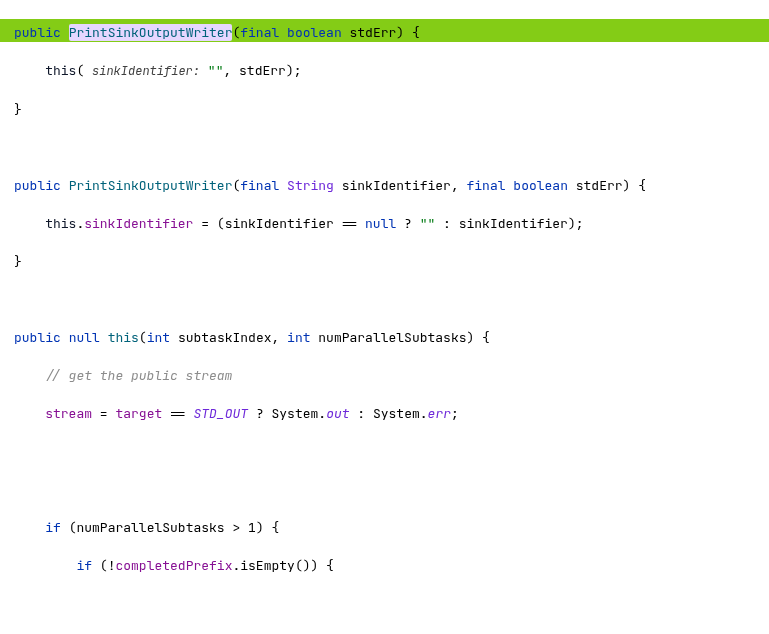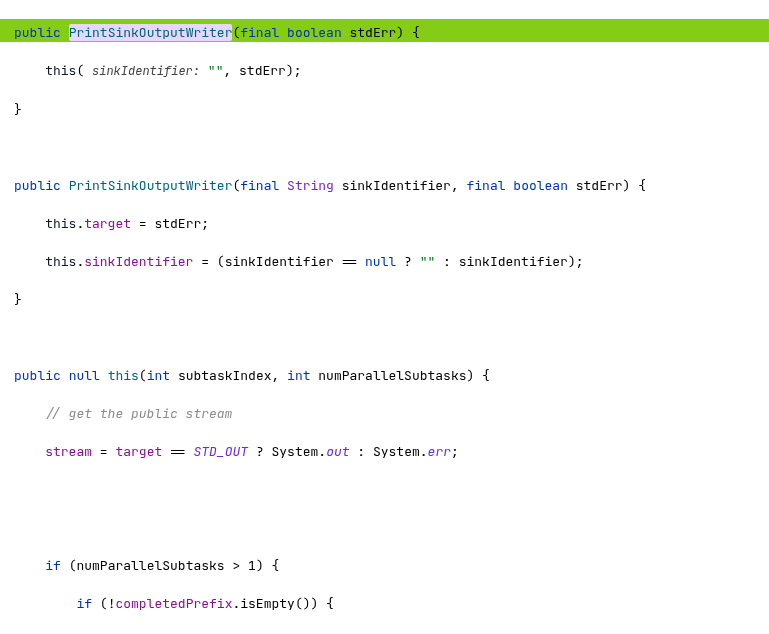--- a/index.html
+++ b/index.html
@@ -35,21 +35,20 @@
 </style>
 </head>
 <body>
 
 <div class="editor">
 <span class="line highlight-line"><span class="kw">public</span> <span class="method-decl highlight-usage">PrintSinkOutputWriter</span><span class="plain">(</span><span class="kw">final</span> <span class="kw">boolean</span> <span class="plain">stdErr</span><span class="plain">) {</span></span>
 <span class="line">    <span class="this-kw">this</span><span class="plain">( </span><span class="hint">sinkIdentifier:</span> <span class="str">""</span><span class="plain">, </span><span class="plain">stdErr</span><span class="plain">);</span></span>
 <span class="line"><span class="plain">}</span></span>
 <span class="line"></span>
 <span class="line"><span class="kw">public</span> <span class="method-decl">PrintSinkOutputWriter</span><span class="plain">(</span><span class="kw">final</span> <span class="type">String</span> <span class="plain">sinkIdentifier</span><span class="plain">, </span><span class="kw">final</span> <span class="kw">boolean</span> <span class="plain">stdErr</span><span class="plain">) {</span></span>
-<span class="line">    <span class="this-kw">this</span><span class="plain">.</span><span class="field">target</span> <span class="plain">= </span><span class="plain">stdErr</span><span class="plain">;</span></span>
 <span class="line">    <span class="this-kw">this</span><span class="plain">.</span><span class="field">sinkIdentifier</span> <span class="plain">= (</span><span class="plain">sinkIdentifier</span> <span class="plain">== </span><span class="kw">null</span> <span class="plain">? </span><span class="str">""</span> <span class="plain">: </span><span class="plain">sinkIdentifier</span><span class="plain">);</span></span>
 <span class="line"><span class="plain">}</span></span>
 <span class="line"></span>
 <span class="line"><span class="kw">public</span> <span class="kw">null</span> <span class="method-decl">this</span><span class="plain">(</span><span class="kw">int</span> <span class="plain">subtaskIndex</span><span class="plain">, </span><span class="kw">int</span> <span class="plain">numParallelSubtasks</span><span class="plain">) {</span></span>
 <span class="line">    <span class="comment">// get the public stream</span></span>
 <span class="line">    <span class="field">stream</span> <span class="plain">= </span><span class="field">target</span> <span class="plain">== </span><span class="static-field">STD_OUT</span> <span class="plain">? </span><span class="plain">System</span><span class="plain">.</span><span class="static-field">out</span> <span class="plain">: </span><span class="plain">System</span><span class="plain">.</span><span class="static-field">err</span><span class="plain">;</span></span>
 <span class="line"></span>
 <span class="line"></span>
 <span class="line">    <span class="kw">if</span> <span class="plain">(</span><span class="plain">numParallelSubtasks</span> <span class="plain">&gt; </span><span class="plain">1</span><span class="plain">) {</span></span>
 <span class="line">        <span class="kw">if</span> <span class="plain">(!</span><span class="field">completedPrefix</span><span class="plain">.</span><span class="call">isEmpty</span><span class="plain">()) {</span></span>

